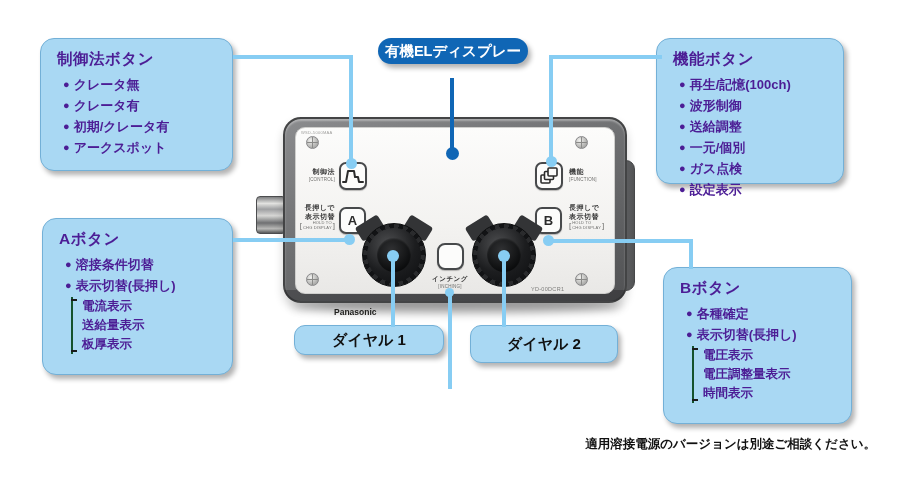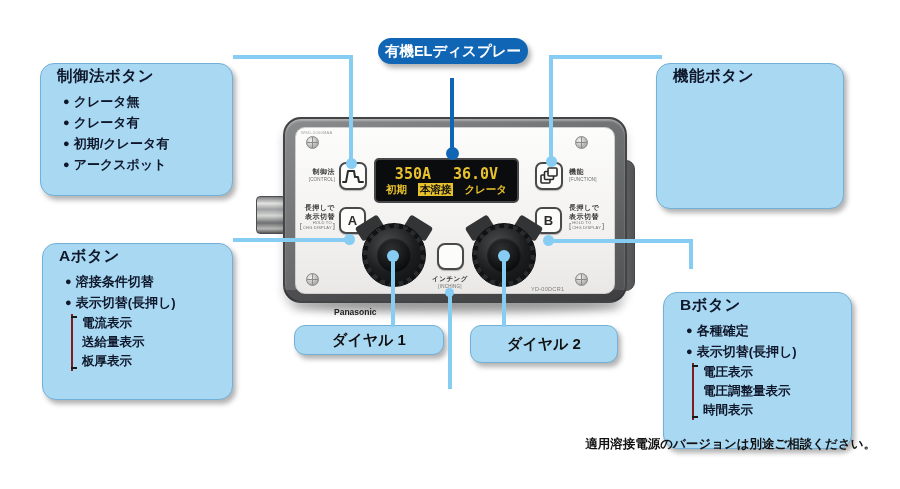--- a/index.html
+++ b/index.html
@@ -1,26 +1,26 @@
 <!DOCTYPE html>
 <html><head>
 <meta charset="utf-8">
 <style>
   html,body{margin:0;padding:0;background:#fff;}
   #canvas{position:relative;width:900px;height:489px;background:#ffffff;overflow:hidden;
     font-family:"Liberation Sans","DejaVu Sans",sans-serif;}
 
   
   .co{position:absolute;background:#a9d8f3;border:1.5px solid #73b0d7;border-radius:14px;
-      box-shadow:3px 4px 5px rgba(0,0,0,0.30);box-sizing:border-box;padding:2px 10px 6px 16px;color:#0f172a;margin-top:25px;}
+      box-shadow:3px 4px 5px rgba(0,0,0,0.30);box-sizing:border-box;padding:10px 10px 6px 16px;color:#4c1d95;}
   .co h3{margin:0 0 4px 0;font-size:15.5px;font-weight:bold;letter-spacing:0.5px;}
   .co ul{list-style:none;margin:2px 0 0 0;padding:0 0 0 6px;}
   .co li{font-size:13px;font-weight:bold;line-height:21px;white-space:nowrap;}
   .co li::before{content:"●";font-size:11px;margin-right:4px;vertical-align:1px;}
-  .sub{margin:1px 0 0 12px;padding-left:9px;border-left:2px solid #7f1d1d;position:relative;}
+  .sub{margin:1px 0 0 12px;padding-left:9px;border-left:2px solid #14532d;position:relative;}
   .sub::before,.sub::after{content:"";position:absolute;left:-2px;width:6px;height:2px;background:#1a1a1a;}
   .sub::before{top:2px;} .sub::after{bottom:2px;}
   .sub div{font-size:12.5px;font-weight:bold;line-height:19px;white-space:nowrap;}
   .co-sm{position:absolute;background:#a9d8f3;border:1.5px solid #73b0d7;border-radius:11px;
       box-shadow:3px 4px 5px rgba(0,0,0,0.30);box-sizing:border-box;display:flex;align-items:center;
       justify-content:center;font-size:15px;font-weight:bold;color:#111;white-space:nowrap;}
   .co-dk{position:absolute;background:#1066b5;border-radius:14px;box-shadow:3px 4px 5px rgba(0,0,0,0.30);
       display:flex;align-items:center;justify-content:center;color:#fff;font-size:14.5px;font-weight:bold;
       box-sizing:border-box;white-space:nowrap;}
 
@@ -106,20 +106,28 @@
       <li>アークスポット</li>
     </ul>
   </div>
 
   <div class="co-dk" style="left:378px;top:38px;width:150px;height:26px;">
     <span>有機ELディスプレー</span>
   </div>
 
   <div class="co" style="left:656px;top:38px;width:188px;height:146px;">
     <h3>機能ボタン</h3>
+    <ul>
+      <li>再生/記憶(100ch)</li>
+      <li>波形制御</li>
+      <li>送給調整</li>
+      <li>一元/個別</li>
+      <li>ガス点検</li>
+      <li>設定表示</li>
+    </ul>
   </div>
 
   <div class="co" style="left:42px;top:218px;width:191px;height:157px;">
     <h3>Aボタン</h3>
     <ul>
       <li>溶接条件切替</li>
       <li>表示切替(長押し)</li>
     </ul>
     <div class="sub">
       <div>電流表示</div>
@@ -180,31 +188,20 @@
   <div class="handle"></div>
   <div class="frame"></div>
   <div class="face"></div>
 
   <div class="sticker">WSD-5000MAA</div>
   <div class="screw" style="left:306px;top:136px;"></div>
   <div class="screw" style="left:575px;top:136px;"></div>
   <div class="screw" style="left:306px;top:273px;"></div>
   <div class="screw" style="left:575px;top:273px;"></div>
 
-  <div class="oled">
-    <div class="oled-r1">
-      <span>350A</span>
-      <span>36.0V</span>
-    </div>
-    <div class="oled-r2">
-      <span>初期</span>
-      <span class="inv">本溶接</span>
-      <span>クレータ</span>
-    </div>
-  </div>
 
   <div class="plbl ra" style="left:283px;top:168px;width:52px;text-align:right;">
     <div class="jp">制御法</div>
     <div class="en">[CONTROL]</div>
   </div>
   <div class="dbtn" style="left:339px;top:162px;width:28px;height:28px;">
     <svg width="22" height="18" viewBox="0 0 22 18">
       <polyline points="1,15 4,15 6,4 12,4 13,10 16,10 17,15 21,15" fill="none" stroke="#2b2b2b" stroke-width="2" stroke-linejoin="round" stroke-linecap="round"></polyline>
     </svg>
   </div>

